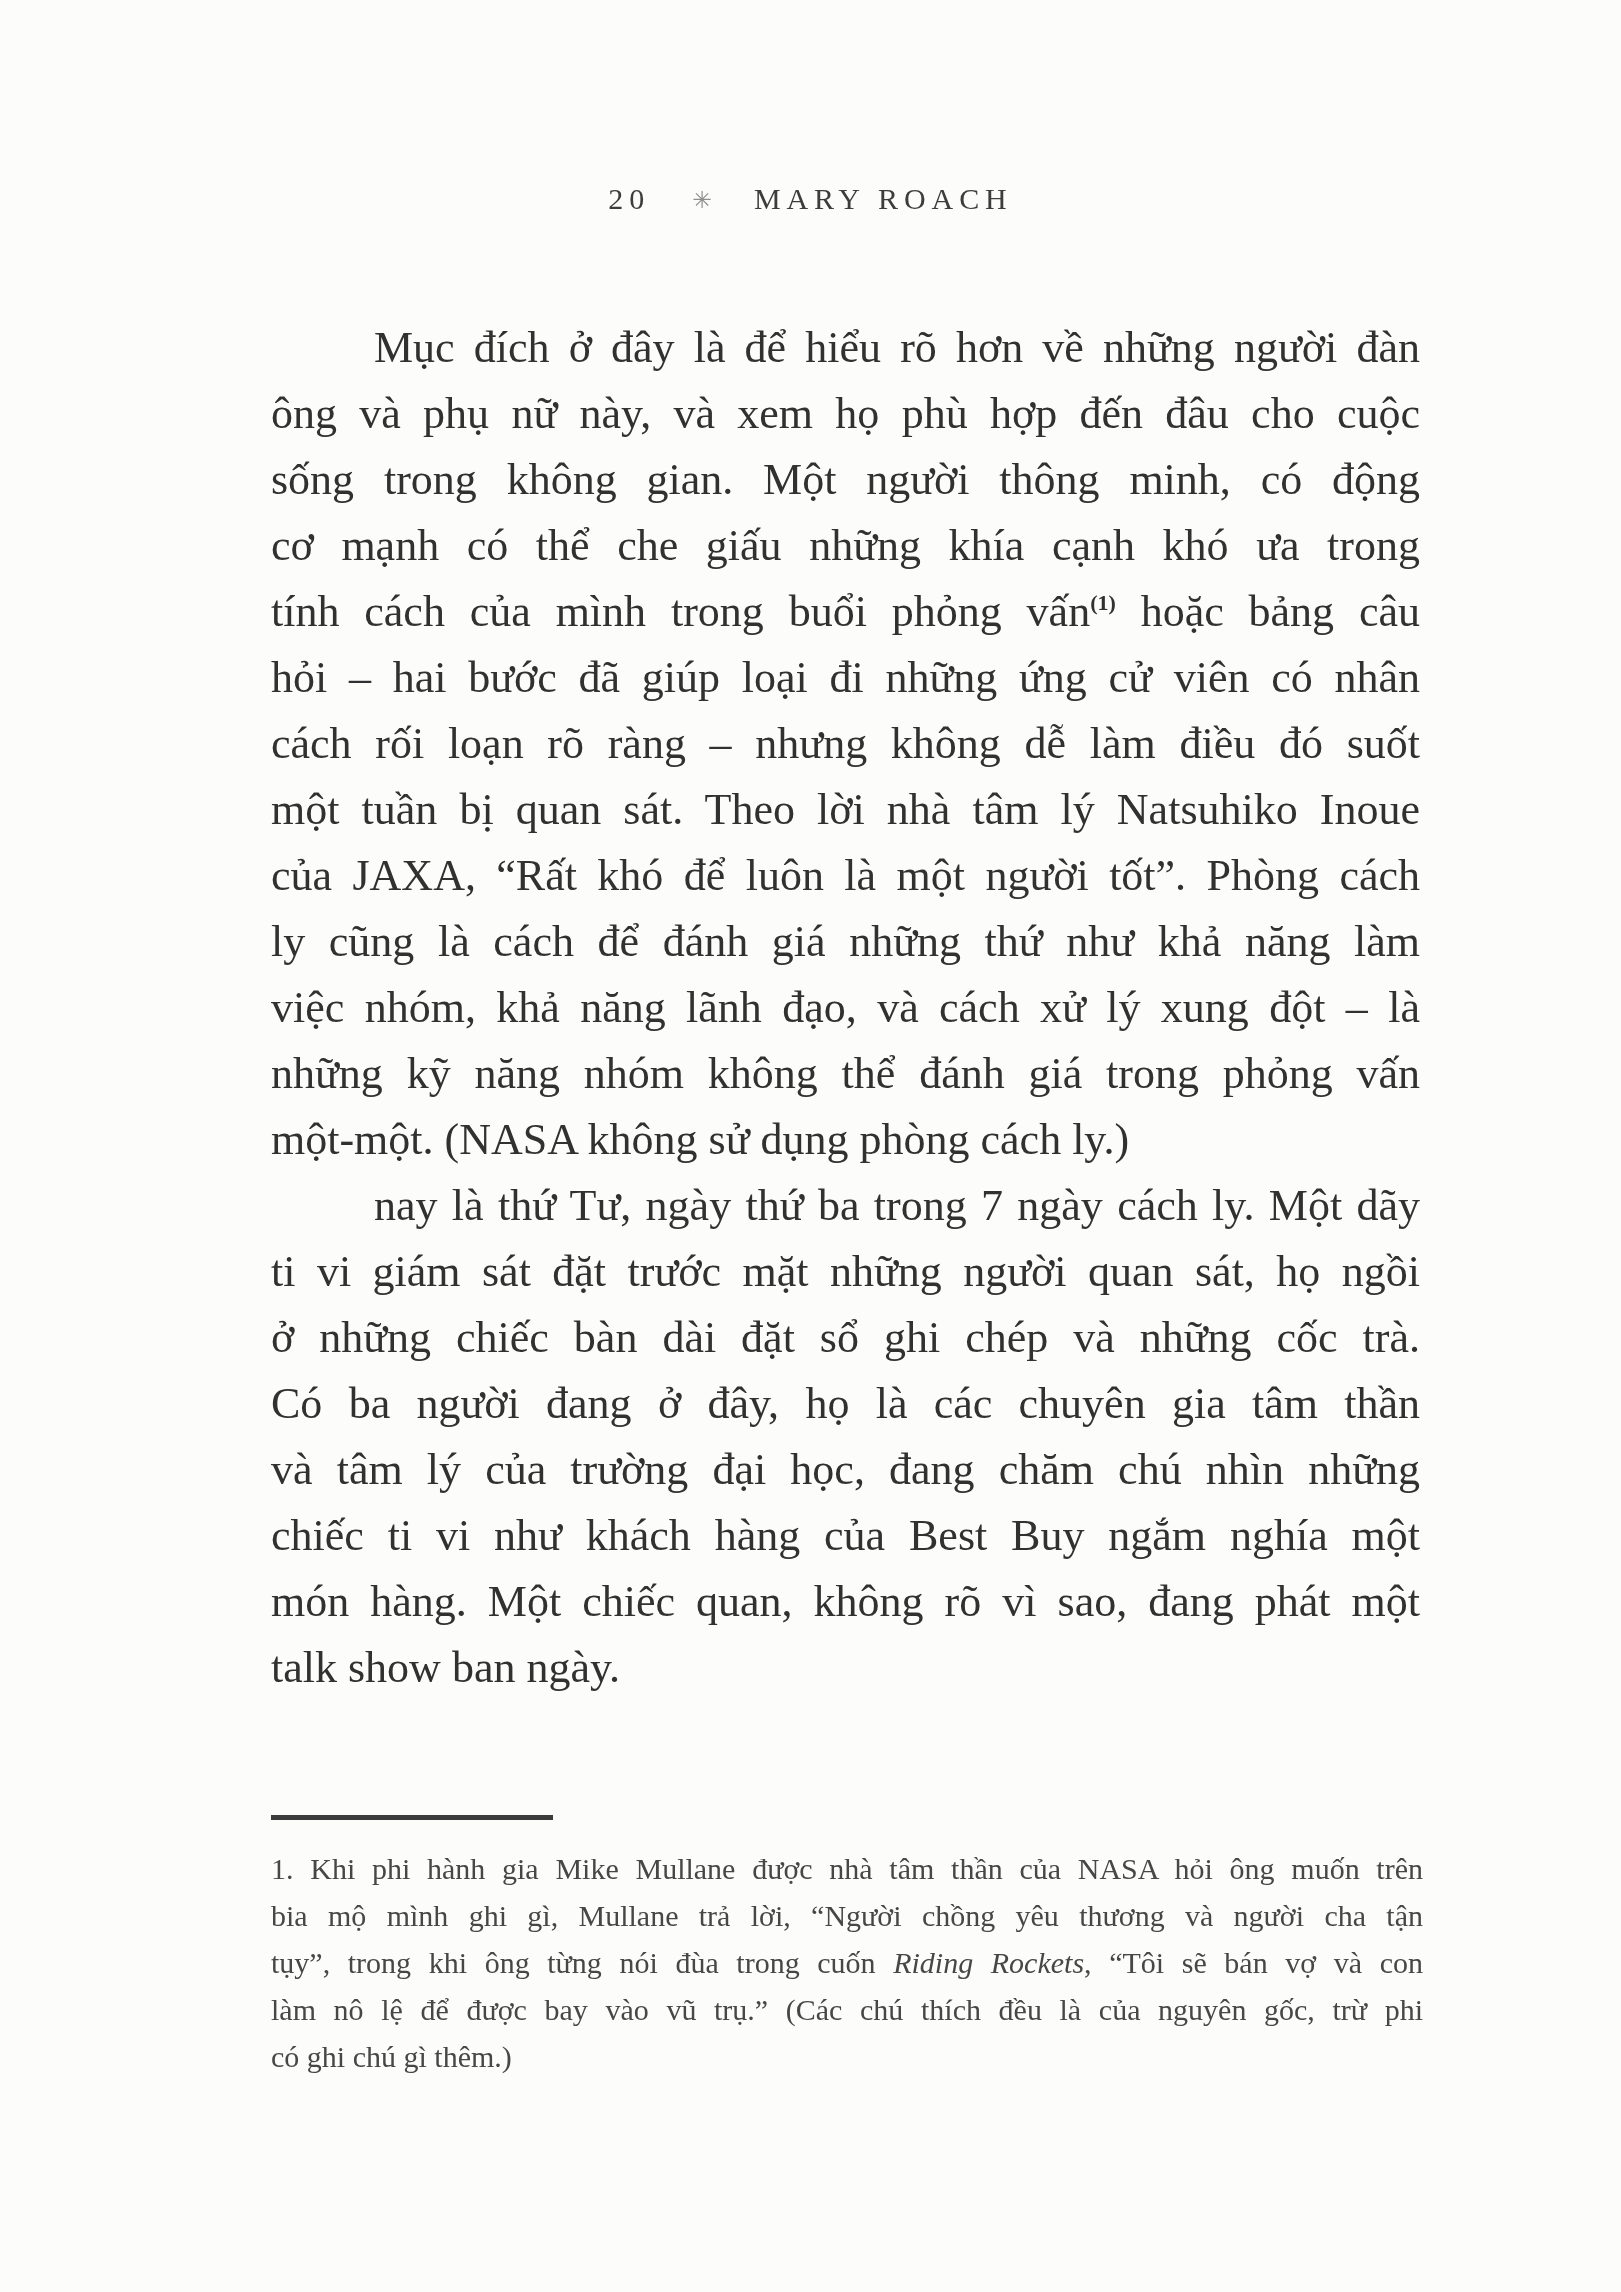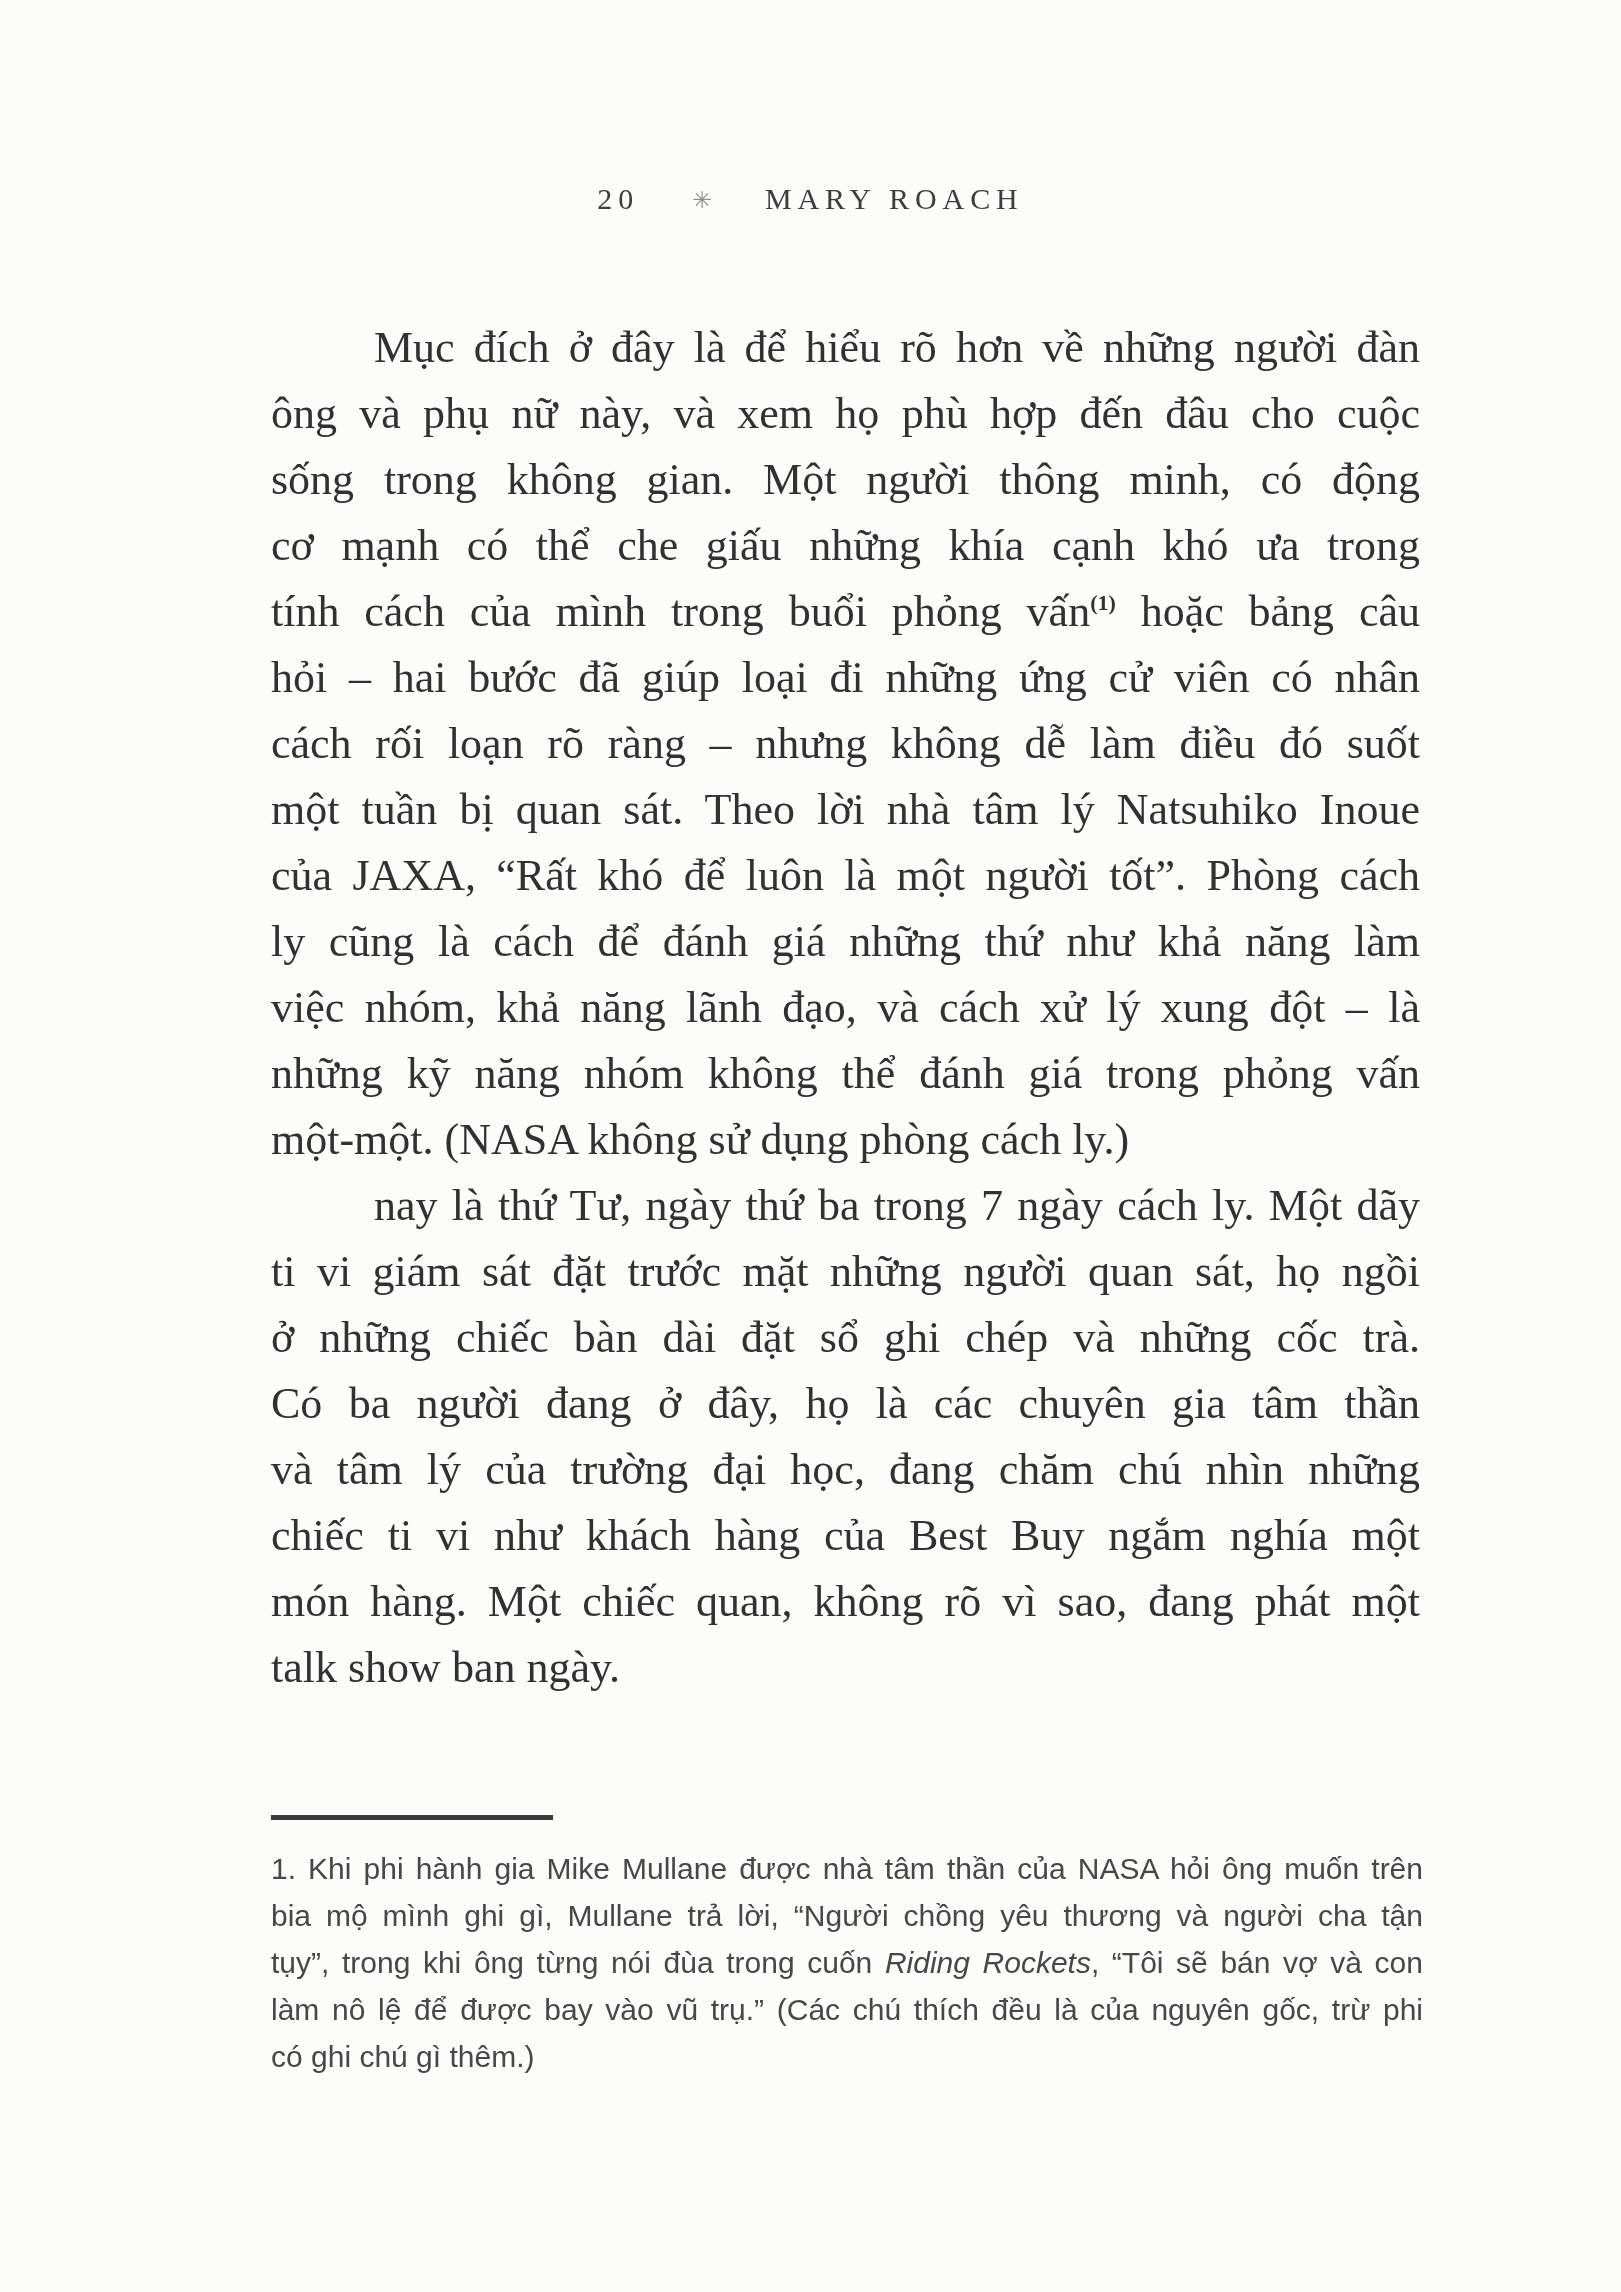--- a/index.html
+++ b/index.html
@@ -17,21 +17,21 @@
     overflow: hidden;
   }
   .running-head {
     position: absolute;
     top: 182px;
     left: 0;
     right: 0;
     display: flex;
     justify-content: center;
     align-items: center;
-    gap: 53px;
+    gap: 42px;
     font-size: 30px;
     letter-spacing: 5.9px;
     color: #3d3d3d;
     font-family: "Liberation Serif", serif;
   }
   .running-head .star {
     font-size: 23.5px;
     color: #8f8f8f;
     letter-spacing: 0;
     transform: translateY(1px);
@@ -66,21 +66,21 @@
     top: 1815px;
     width: 282px;
     height: 4.9px;
     background: #3c3c3c;
   }
   .footnote {
     position: absolute;
     left: 271px;
     top: 1845px;
     width: 1152px;
-    font-family: Liberation Sans, sans-serif;
+    font-family: Liberation Serif, serif;
     font-size: 30px;
     line-height: 47px;
     color: #474747;
   }
   .footnote div.line:last-of-type { text-align-last: left; }
 </style>
 </head>
 <body>
 
 <div class="page">

